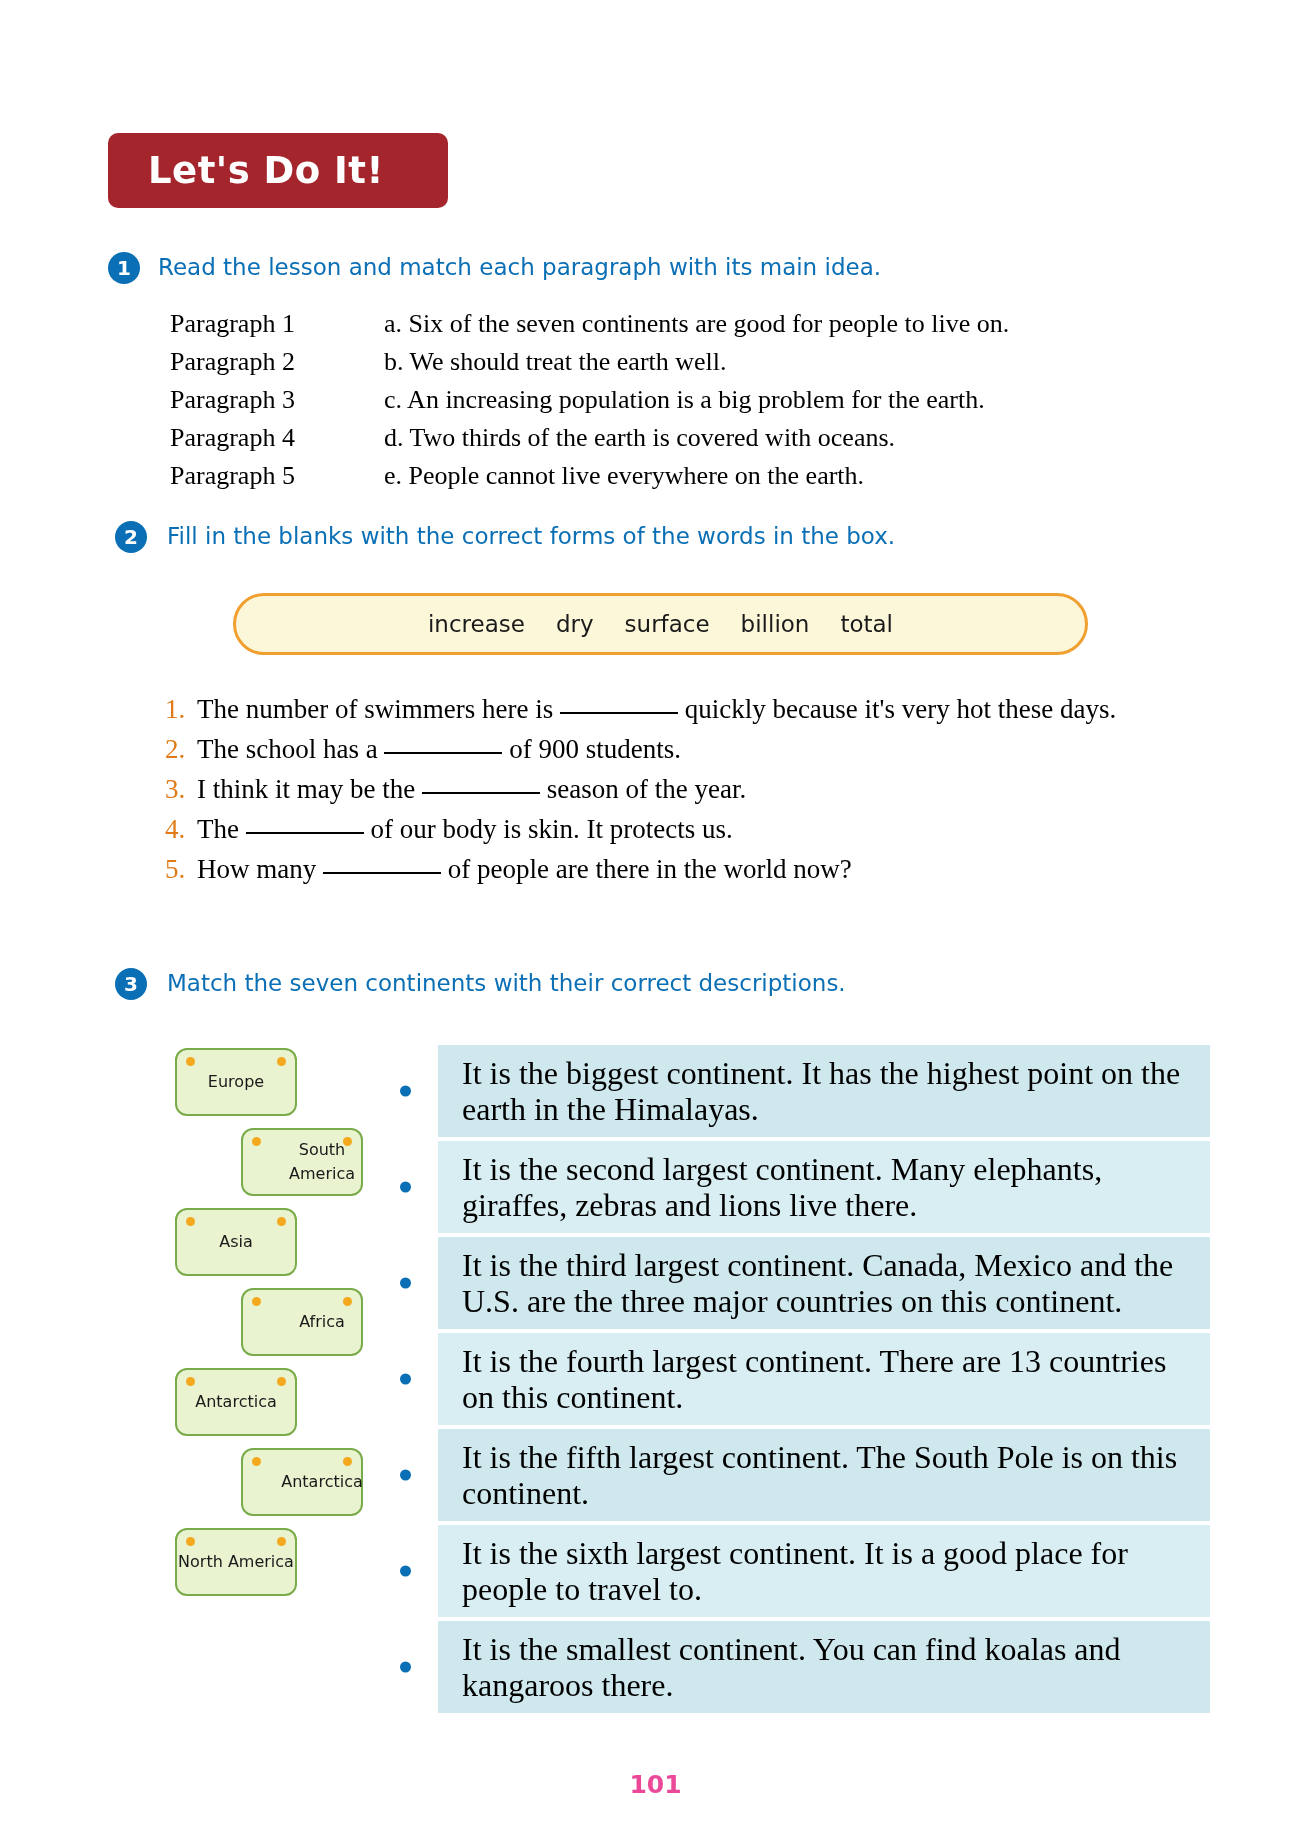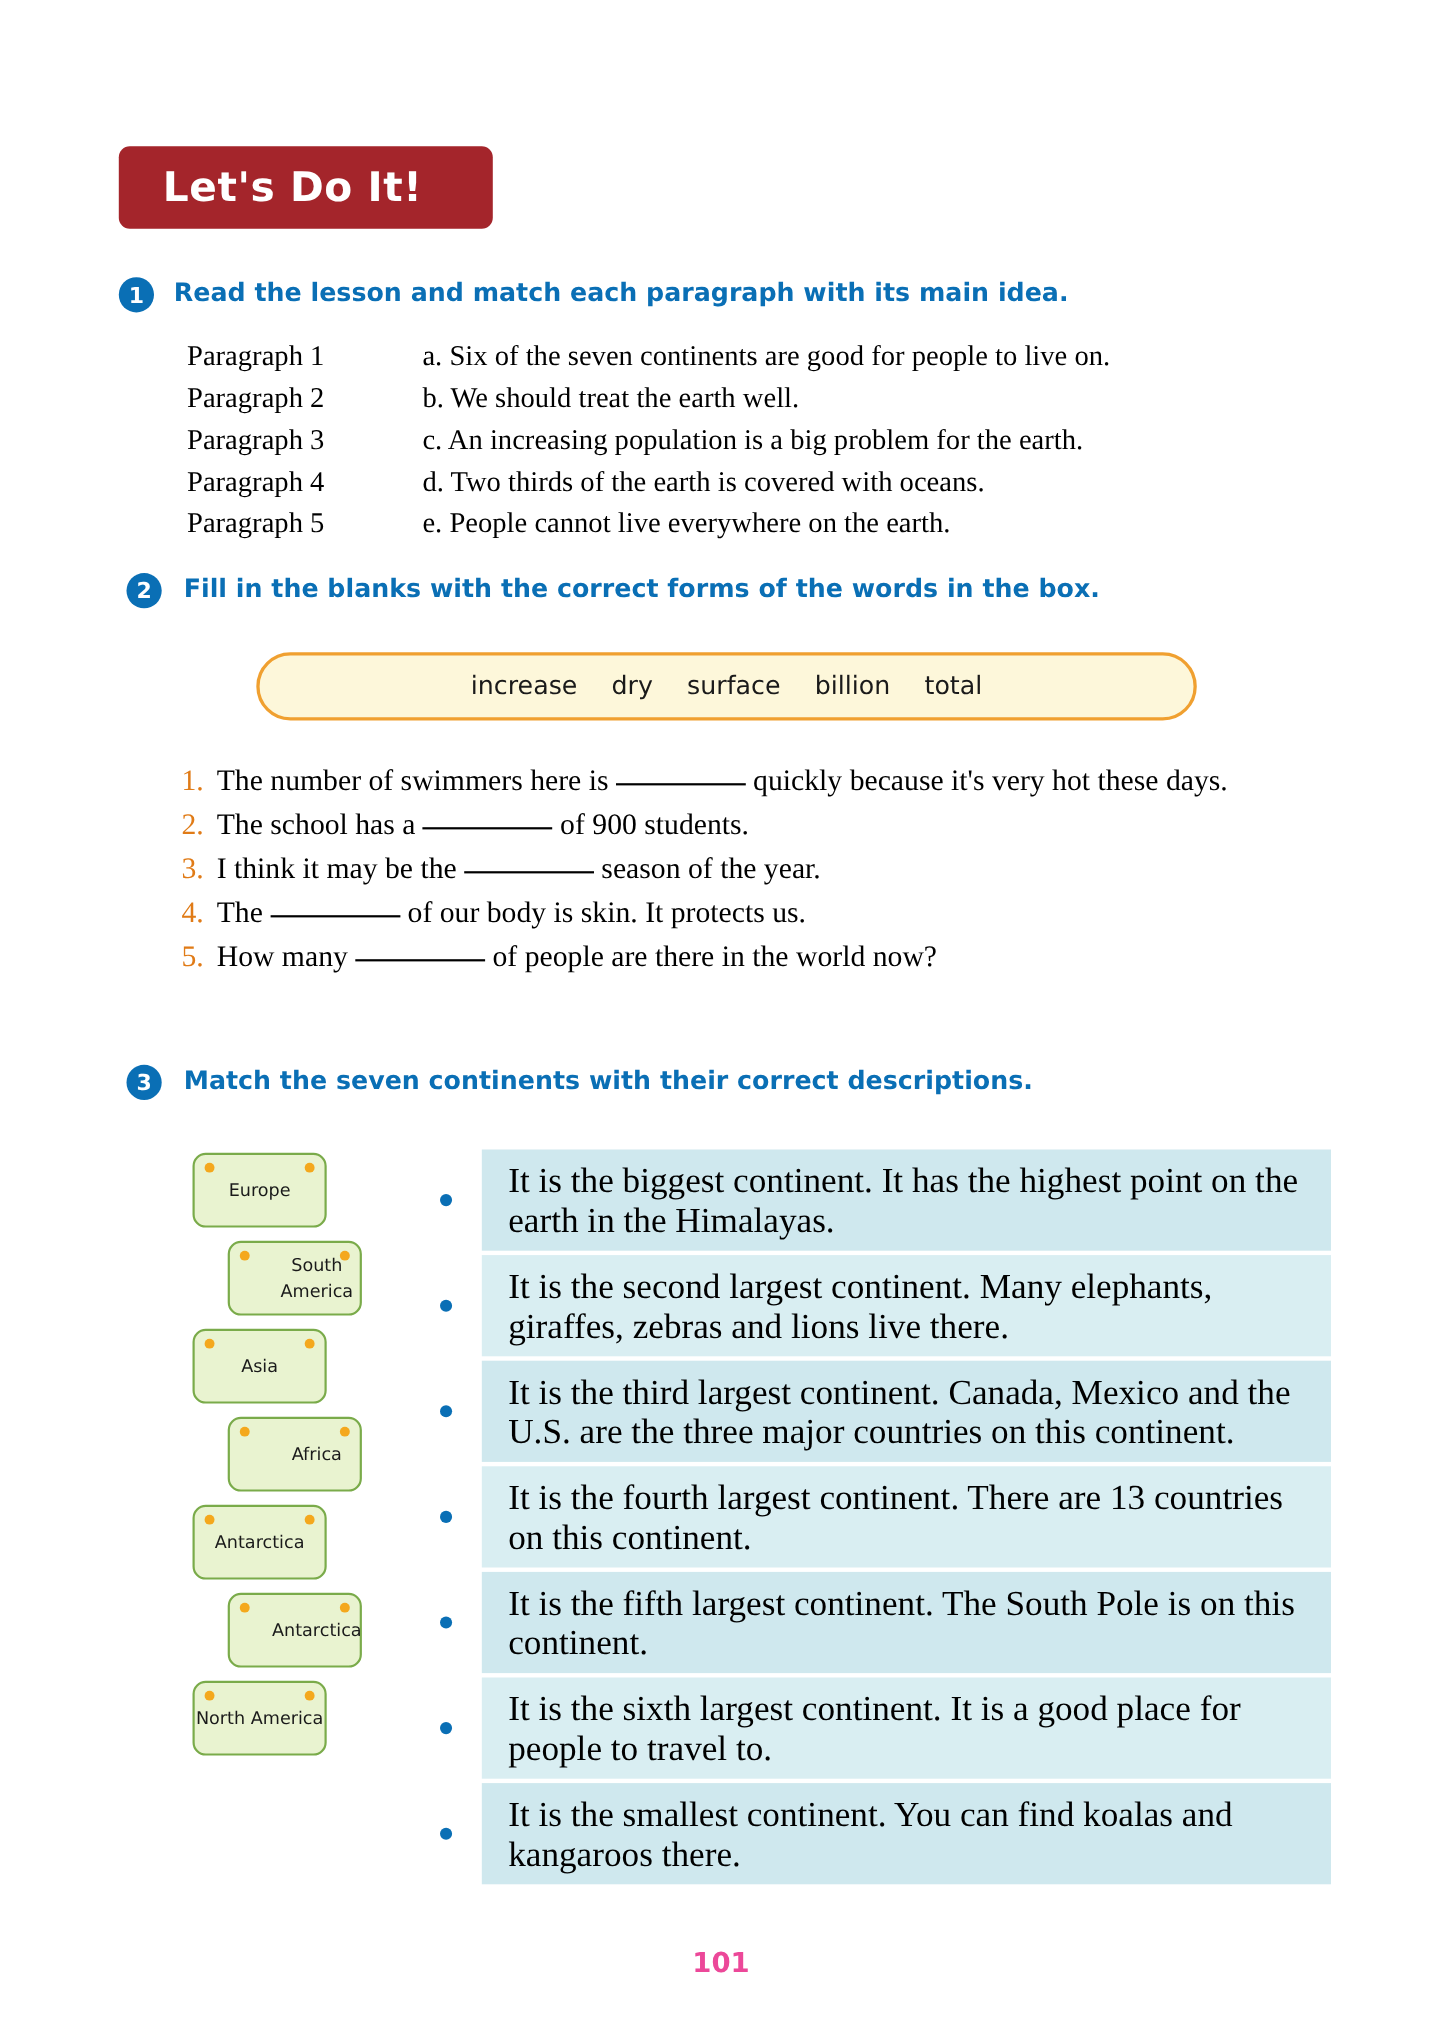--- a/index.html
+++ b/index.html
@@ -54,21 +54,21 @@
     font-weight: bold;
     font-size: 20px;
     display: flex;
     align-items: center;
     justify-content: center;
   }
   .task-title {
     position: absolute;
     color: #0a6fb5;
     font-family: "DejaVu Sans", sans-serif;
-    font-weight: bold;
+    font-weight: normal;
     font-size: 23px;
     white-space: nowrap;
   }
 
   
   .para-list {
     position: absolute;
     left: 170px;
     top: 305px;
     font-size: 26px;
@@ -155,21 +155,21 @@
     justify-content: center;
     text-align: center;
     font-family: "DejaVu Sans", sans-serif;
     font-size: 16px;
     color: #1a1a1a;
     margin-bottom: 12px;
     line-height: 24px;
     box-sizing: border-box;
   }
   .continent.indent {
-    margin-left: 32px;
+    margin-left: 66px;
     padding-left: 40px;
   }
   .continent .dot {
     position: absolute;
     width: 9px;
     height: 9px;
     background: #f4a81d;
     border-radius: 50%;
     top: 7px;
   }

